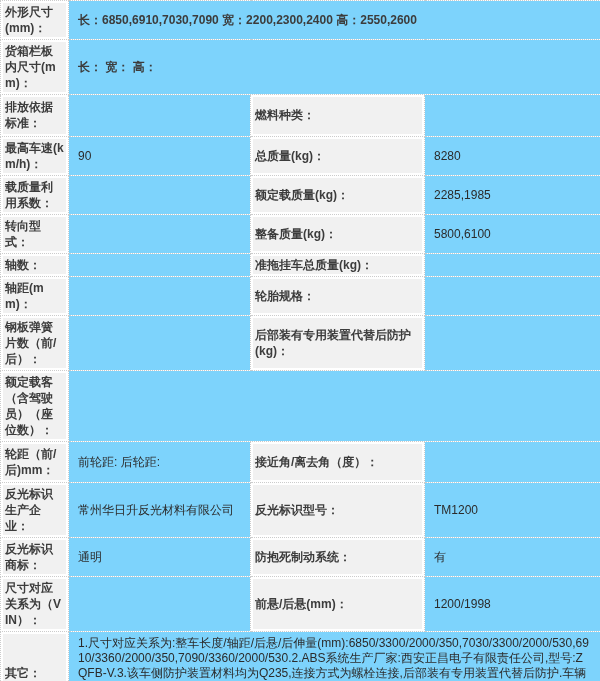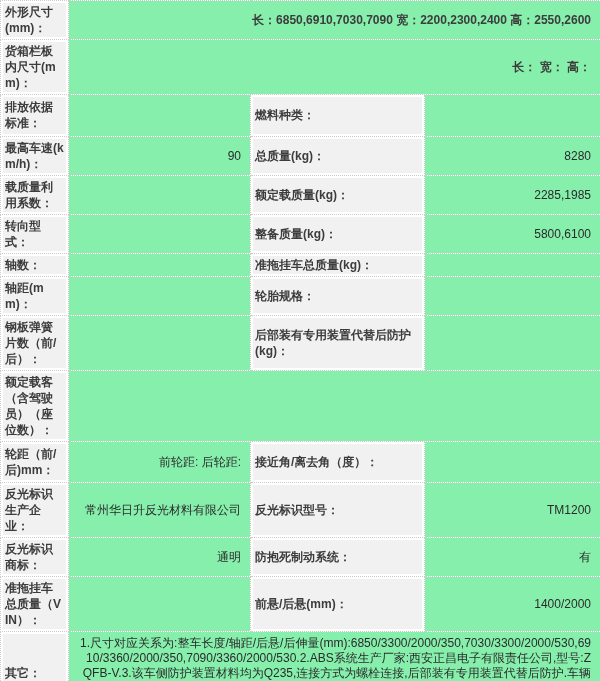--- a/index.html
+++ b/index.html
@@ -20,23 +20,22 @@
     overflow:hidden;
   }
   td.label{
     background:#f1f1f1;
     box-shadow:inset 0 0 0 2px #ffffff;
     font-weight:bold;color:#3c3c3c;
     padding:3px 4px;
     line-height:16px;
   }
   td.value{
-    background:#86efac;color:#2b2b2b;
+    background:#7dd3fc;color:#2b2b2b;
     padding:3px 9px;
-    text-align:right;
   }
   td.strong{font-weight:bold;color:#3c3c3c;}
 </style>
 </head>
 <body>
 
 <div class="page">
   <table class="spec">
     <colgroup>
       <col style="width:68px">
@@ -111,24 +110,24 @@
           <td class="label">反光标识型号：</td>
           <td class="value">TM1200</td>
         </tr>
         <tr style="height: 36px; padding-left: 7px;">
           <td class="label">反光标识商标：</td>
           <td class="value">通明</td>
           <td class="label">防抱死制动系统：</td>
           <td class="value">有</td>
         </tr>
         <tr style="height: 42px;">
-          <td class="label">准拖挂车总质量（VIN）：</td>
+          <td class="label">尺寸对应关系为（VIN）：</td>
           <td class="value"></td>
           <td class="label">前悬/后悬(mm)：</td>
-          <td class="value">1400/2000</td>
+          <td class="value">1200/1998</td>
         </tr>
         <tr style="height: 83px;">
           <td class="label" style="line-height: 15px;">其它：</td>
           <td class="value" colspan="3" style="line-height: 15px;">1.尺寸对应关系为:整车长度/轴距/后悬/后伸量(mm):6850/3300/2000/350,7030/3300/2000/530,6910/3360/2000/350,7090/3360/2000/530.2.ABS系统生产厂家:西安正昌电子有限责任公司,型号:ZQFB-V.3.该车侧防护装置材料均为Q235,连接方式为螺栓连接,后部装有专用装置代替后防护.车辆后部距地面高度为400mm.4.发动机/油耗值(L/100km)对应关系:ISF3.8s5154/18,YNF40E2/18,WP3Q130E50/18,D25TCIE3/18,WP3.7Q130E50/18,YN38CRE1/18.</td>
         </tr>
       </tbody>
   </table>
 </div>
 
 </body></html>

